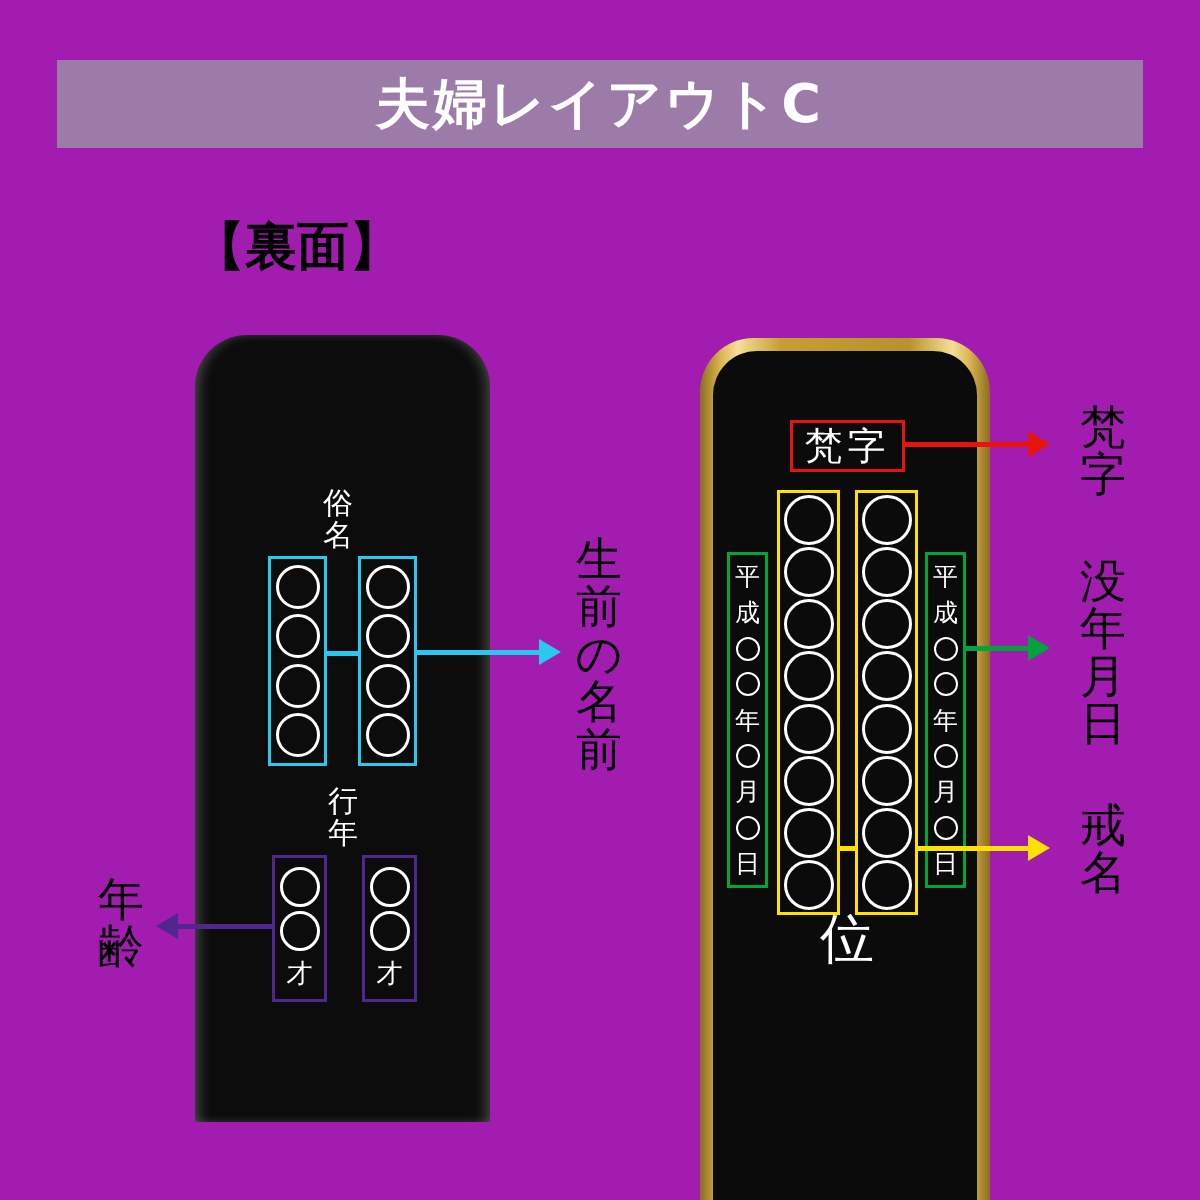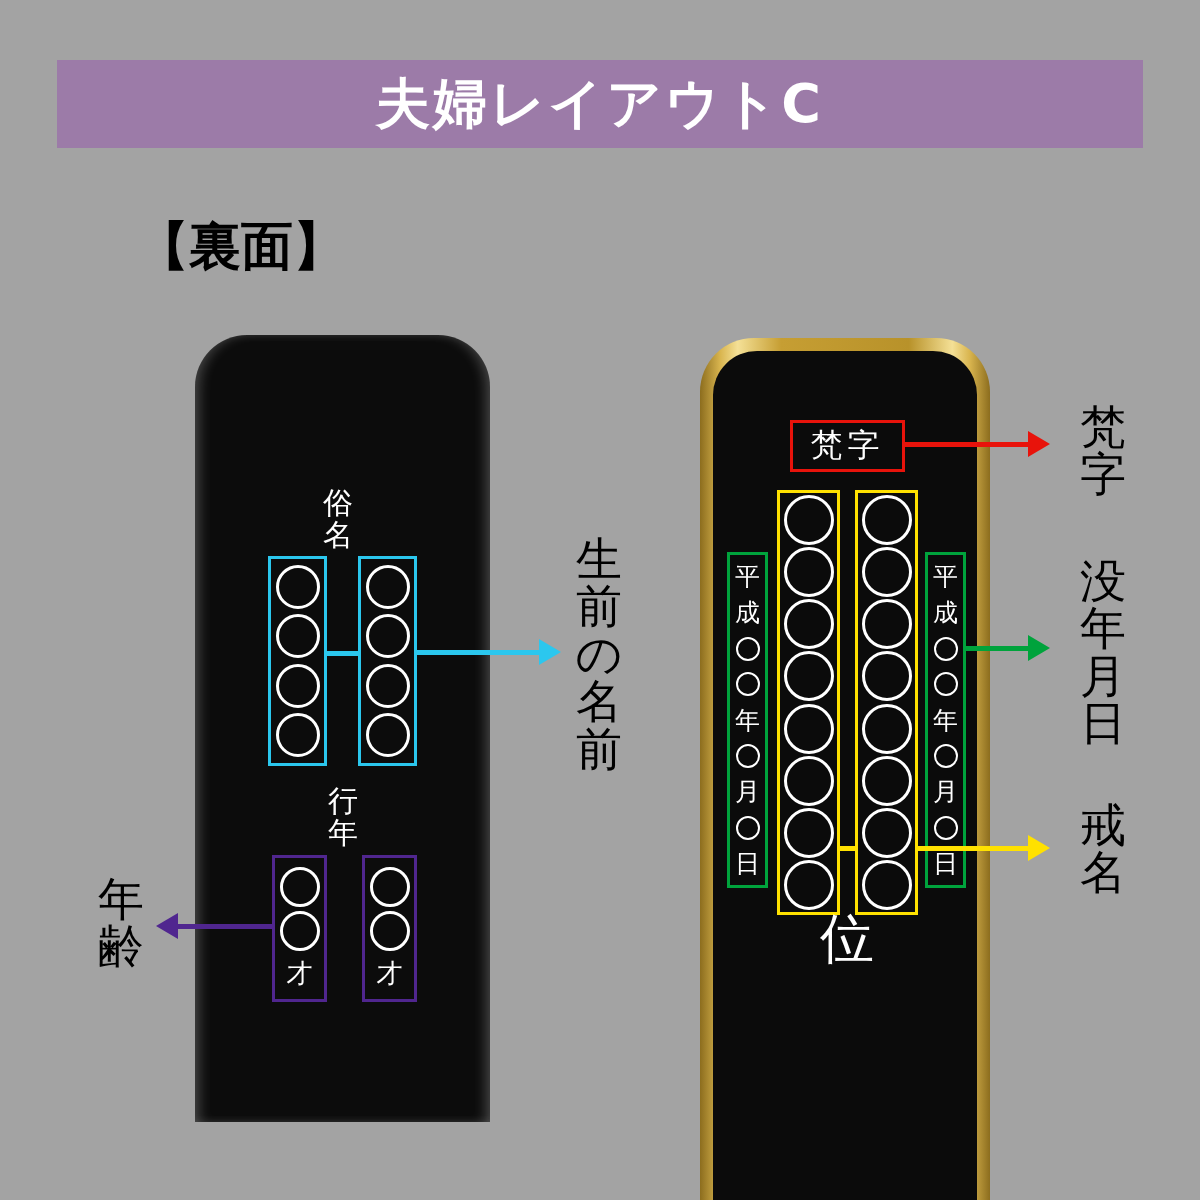--- a/index.html
+++ b/index.html
@@ -1,26 +1,26 @@
 <!DOCTYPE html>
 <html style="--header-bg: #9c7ba8; --secular-name: #2bc7ee; --age: #50268f; --bonji: #e8130b; --kaimyo: #ffe100; --death-date: #00a33c;"><head>
 <meta charset="utf-8">
 <style>
   * { margin:0; padding:0; box-sizing:border-box; }
   html,body { background:#ffffff; }
   body { font-family:"DejaVu Sans","Liberation Sans",sans-serif; }
-  .canvas { position:relative; width:1200px; height:1200px; background:#a3a3a3; overflow:hidden; }
+  .canvas { position:relative; width:1200px; height:1200px; background:#a21caf; overflow:hidden; }
 
   
   .header { position:absolute; left:57px; top:60px; width:1086px; height:88px;
             background:var(--header-bg,#9c7ba8); display:flex; align-items:center; justify-content:center; }
   .header-title { color:#fff; font-size:54px; font-weight:bold; letter-spacing:3px; }
 
   
-  .section-title { position:absolute; width:320px; text-align:left; font-size:52px; font-weight:bold; color:#000; }
+  .section-title { position:absolute; width:320px; text-align:center; font-size:52px; font-weight:bold; color:#000; }
   .title-back { left:137px; top:212px; }
   .title-front { left:685px; top:212px; }
 
   
   .tablet-back { position:absolute; left:195px; top:335px; width:295px; height:787px;
                  background:#0c0c0c; border-radius:52px 52px 0 0;
                  box-shadow: inset 9px 0 14px -6px rgba(255,255,255,.28), inset -9px 0 14px -6px rgba(255,255,255,.28); }
   .tablet-front-outer { position:absolute; left:700px; top:338px; width:290px; height:862px;
                  border-radius:54px 54px 0 0;
                  background:linear-gradient(90deg,#8c6d1e 0%,#d9b54f 7%,#f4e096 13%,#c69e33 28%,#b8922a 72%,#f4e096 87%,#d9b54f 93%,#8c6d1e 100%); }
@@ -62,21 +62,21 @@
   .pos-kaimyo-right { left:155px; top:152px; }
 
   .date-box { width:41px; height:336px; }
   .pos-date-left  { left:27px;  top:214px; }
   .pos-date-right { left:225px; top:214px; }
   .date-box .ch { color:#fff; font-family:"DejaVu Serif","Liberation Serif",serif; font-size:25px; line-height:1; }
 
   
   .bonji-box { position:absolute; left:90px; top:82px; width:115px; height:52px;
                border:3px solid var(--bonji,#e8130b); display:flex; align-items:center; justify-content:center; }
-  .bonji-text { color:#fff; font-family:"DejaVu Serif","Liberation Serif",serif; font-size:32px; letter-spacing:5px; }
+  .bonji-text { color:#fff; font-family:"DejaVu Serif","Liberation Serif",serif; font-size:38px; letter-spacing:5px; }
 
   .rank-label { position:absolute; left:112px; top:565px; width:70px; text-align:center;
                 color:#fff; font-family:"DejaVu Serif","Liberation Serif",serif; font-size:54px; }
 
   
   .connector { position:absolute; height:5px; }
   .cyan-connector   { left:132px; top:316px; width:31px; background:var(--secular-name,#2bc7ee); }
   .yellow-connector { left:140px; top:508px; width:15px; background:var(--kaimyo,#ffe100); }
 
   .hline { position:absolute; height:5px; z-index:6; }

